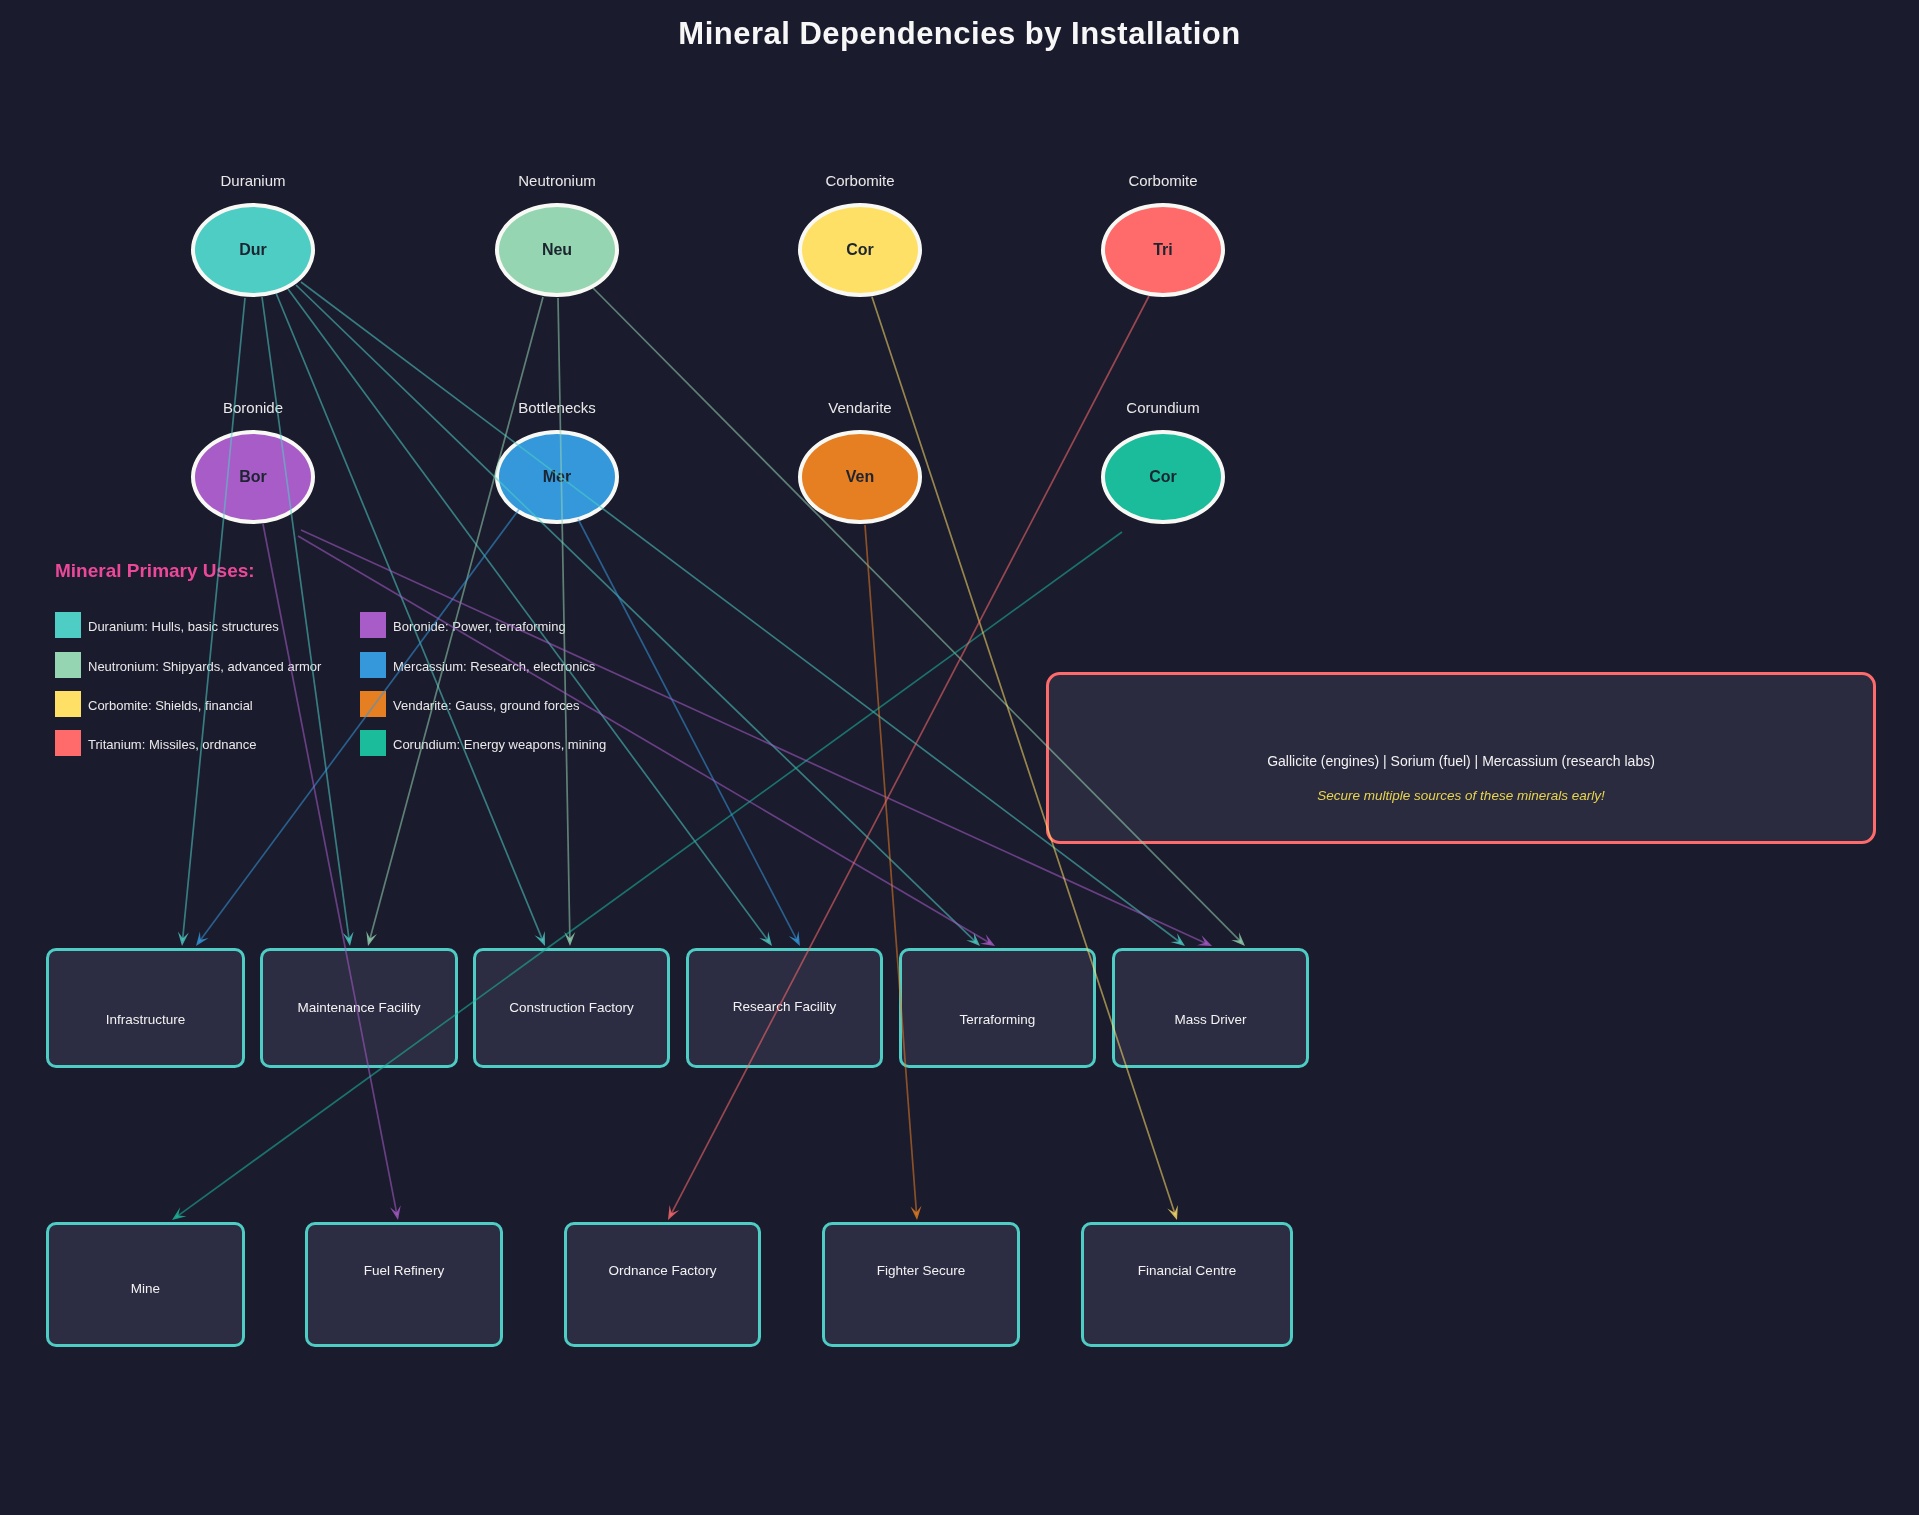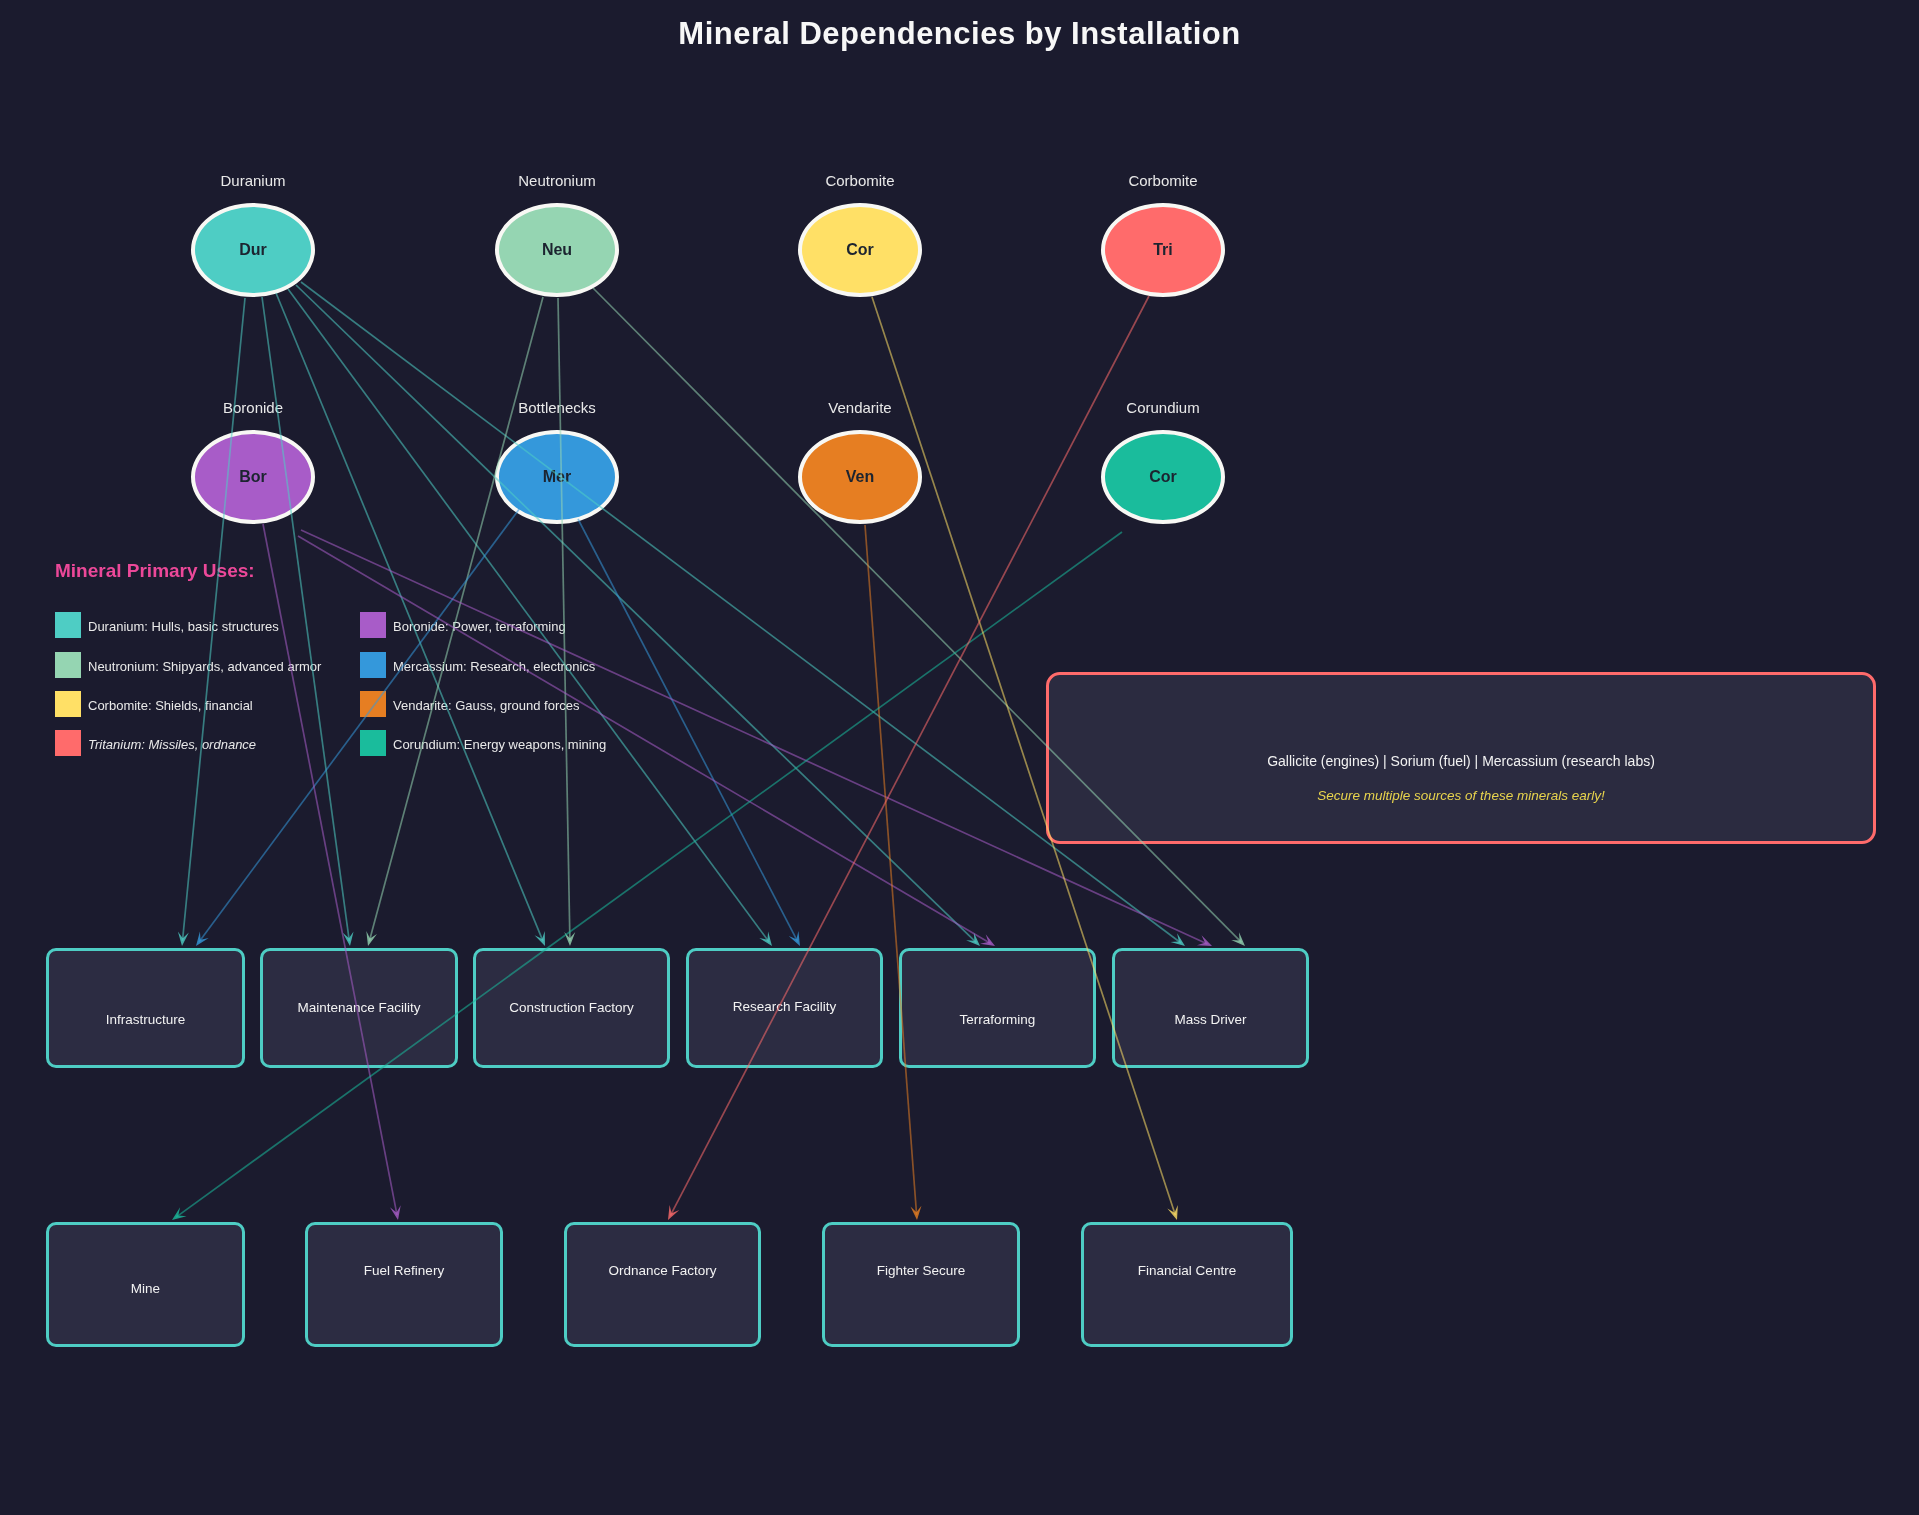--- a/index.html
+++ b/index.html
@@ -131,21 +131,21 @@
   <div>
     <div class="legend-heading">Mineral Primary Uses:</div>
     <div id="legend-items">
         <div class="legend-swatch" style="left: 55px; top: 612px; background: rgb(78, 205, 196);"></div>
         <div class="legend-text" style="left: 88px; top: 626px;">Duranium: Hulls, basic structures</div>
         <div class="legend-swatch" style="left: 55px; top: 652px; background: rgb(149, 213, 178);"></div>
         <div class="legend-text" style="left: 88px; top: 666px;">Neutronium: Shipyards, advanced armor</div>
         <div class="legend-swatch" style="left: 55px; top: 691px; background: rgb(255, 224, 102);"></div>
         <div class="legend-text" style="left: 88px; top: 705px;">Corbomite: Shields, financial</div>
         <div class="legend-swatch" style="left: 55px; top: 730px; background: rgb(255, 107, 107);"></div>
-        <div class="legend-text" style="left: 88px; top: 744px; font-style: italic;">Tritanium: Missiles, ordnance</div>
+        <div class="legend-text" style="left: 88px; top: 744px;">Tritanium: Missiles, ordnance</div>
         <div class="legend-swatch" style="left: 360px; top: 612px; background: rgb(168, 92, 200);"></div>
         <div class="legend-text" style="left: 393px; top: 626px;">Boronide: Power, terraforming</div>
         <div class="legend-swatch" style="left: 360px; top: 652px; background: rgb(52, 152, 219);"></div>
         <div class="legend-text" style="left: 393px; top: 666px;">Mercassium: Research, electronics</div>
         <div class="legend-swatch" style="left: 360px; top: 691px; background: rgb(230, 126, 34);"></div>
         <div class="legend-text" style="left: 393px; top: 705px;">Vendarite: Gauss, ground forces</div>
         <div class="legend-swatch" style="left: 360px; top: 730px; background: rgb(26, 188, 156);"></div>
         <div class="legend-text" style="left: 393px; top: 744px;">Corundium: Energy weapons, mining</div>
       </div>
   </div>

